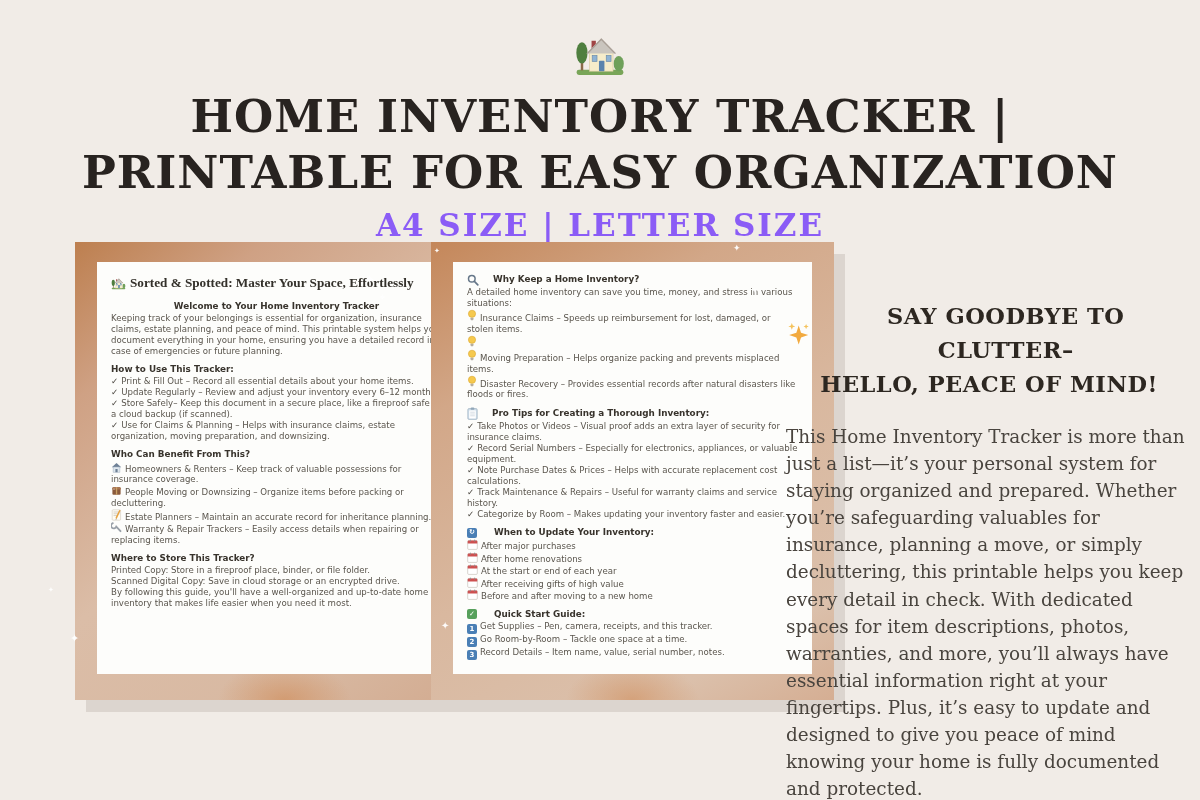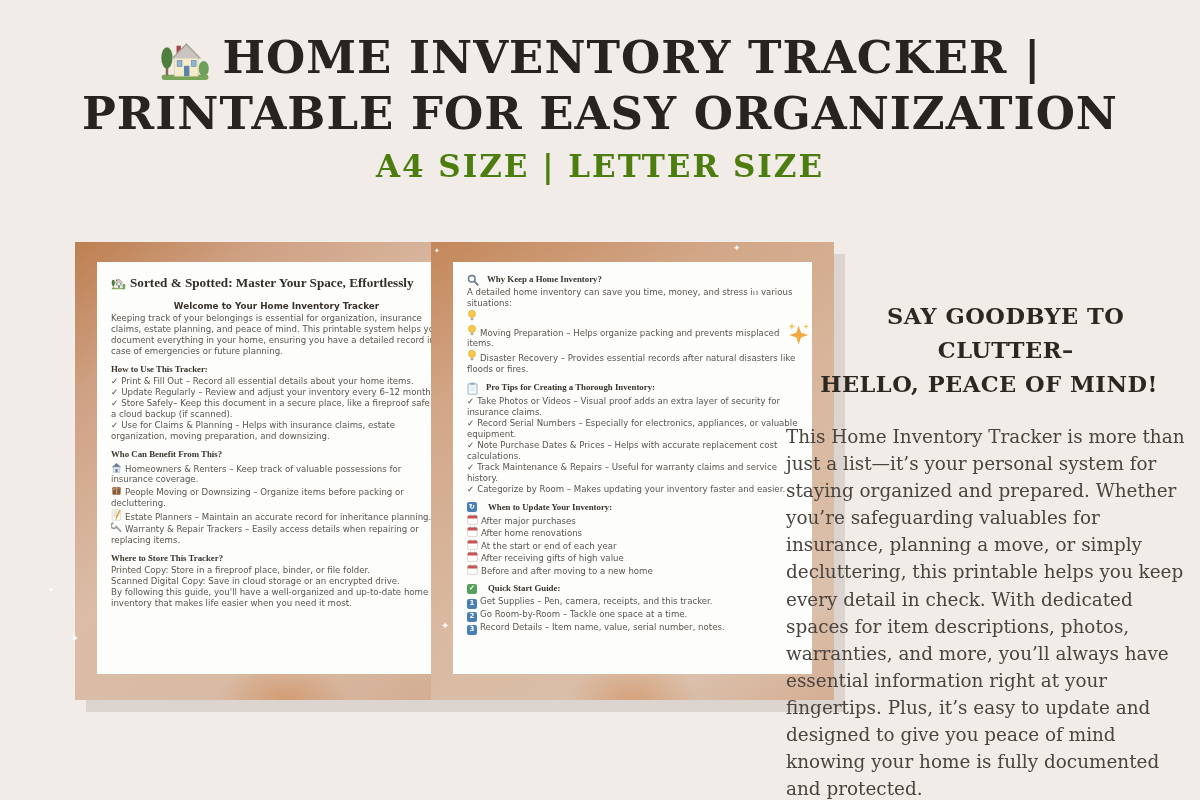--- a/index.html
+++ b/index.html
@@ -3,43 +3,43 @@
 <meta charset="utf-8">
 <style>
   html,body{margin:0;padding:0;}
   .canvas{position:relative;width:1200px;height:800px;background:#f1ece7;overflow:hidden;
           font-family:"DejaVu Sans",sans-serif;}
 
   
   .header{position:absolute;top:30px;left:0;width:100%;text-align:center;color:#282320;}
   .h-line{font-family:"DejaVu Serif",serif;font-weight:bold;font-size:45px;line-height:56px;
           letter-spacing:1px;}
-  .h-line1{display:flex;justify-content:center;align-items:center;gap:12px;}
+  .h-line1{display:flex;justify-content:center;align-items:center;gap:12px;flex-direction:column;}
   .h-sub{font-family:"DejaVu Serif",serif;font-weight:bold;font-size:31px;letter-spacing:2px;
-         margin-top:6px;color:#4d7c0f;}
+         margin-top:6px;color:#8b5cf6;}
   .hg-icon{width:52px;height:47px;}
 
   
   .page-frame{position:absolute;top:242px;width:403px;height:458px;
               box-shadow:11px 12px 0 #dcd5cf;}
   .page-frame.left{left:75px;
      background:radial-gradient(95px 55px at 52% 100%, rgba(206,132,76,.55), rgba(206,132,76,0) 70%),
                 linear-gradient(140deg,#bd7f4f 0%,#cfa184 20%,#dbbda7 48%,#d8b9a2 78%,#d2aa8f 100%);}
   .page-frame.right{left:431px;
      background:radial-gradient(95px 55px at 50% 100%, rgba(206,132,76,.5), rgba(206,132,76,0) 70%),
                 linear-gradient(150deg,#c4875a 0%,#d2a788 25%,#d9b89f 55%,#dbc0ab 85%,#d5ae93 100%);}
   .page-sheet{position:absolute;left:22px;right:22px;top:20px;bottom:26px;background:#fdfdfb;
               box-sizing:border-box;padding:12px 14px;overflow:hidden;
               color:#5a554d;font-size:8.6px;line-height:1.28;}
   .sheet-title{font-family:"Liberation Serif",serif;font-weight:bold;font-size:13.2px;
                color:#33302a;display:flex;align-items:center;gap:4px;white-space:nowrap;
                margin:1px 0 9px 0;}
   .c-head{text-align:center;font-weight:bold;color:#38332c;font-size:8.8px;margin:0 0 1px 0;}
   .s-head{font-weight:bold;color:#38332c;font-size:8.8px;margin:7px 0 1px 0;
-          display:flex;align-items:center;gap:8px;font-family:Liberation Serif, serif;}
+          display:flex;align-items:center;gap:14px;}
   .s-head.first{margin-top:0;}
   p.li,p.tx{margin:0;}
   .check{font-weight:bold;color:#4a463f;margin-right:3px;}
   .ic{vertical-align:-1.5px;margin-right:3px;}
   .sq{display:inline-flex;width:10px;height:10px;border-radius:2px;align-items:center;
       justify-content:center;color:#fff;font-weight:bold;font-size:7px;line-height:1;
       vertical-align:-1.5px;margin-right:3px;}
   .sq.blue{background:#4a7fb5;}
   .sq.green{background:#57a05c;}
   .sq .g{transform:translateY(-0.5px);}
@@ -183,20 +183,23 @@
     <div class="page-sheet">
       <div class="s-head first">
         <svg width="12" height="12">
             <use href="#sym-search"></use>
           </svg>
         <span>Why Keep a Home Inventory?</span>
       </div>
       <p class="tx">A detailed home inventory can save you time, money, and stress in various situations:</p>
       <p class="li"><svg class="ic" width="10" height="13">
             <use href="#sym-bulb"></use>
+          </svg><span>Insurance Claims – Speeds up reimbursement for lost, damaged, or stolen items.</span></p>
+      <p class="li"><svg class="ic" width="10" height="13">
+            <use href="#sym-bulb"></use>
           </svg></p>
       <p class="li"><svg class="ic" width="10" height="13">
             <use href="#sym-bulb"></use>
           </svg><span>Moving Preparation – Helps organize packing and prevents misplaced items.</span></p>
       <p class="li"><svg class="ic" width="10" height="13">
             <use href="#sym-bulb"></use>
           </svg><span>Disaster Recovery – Provides essential records after natural disasters like floods or fires.</span></p>
 
       <div class="s-head">
         <svg width="11" height="13">

